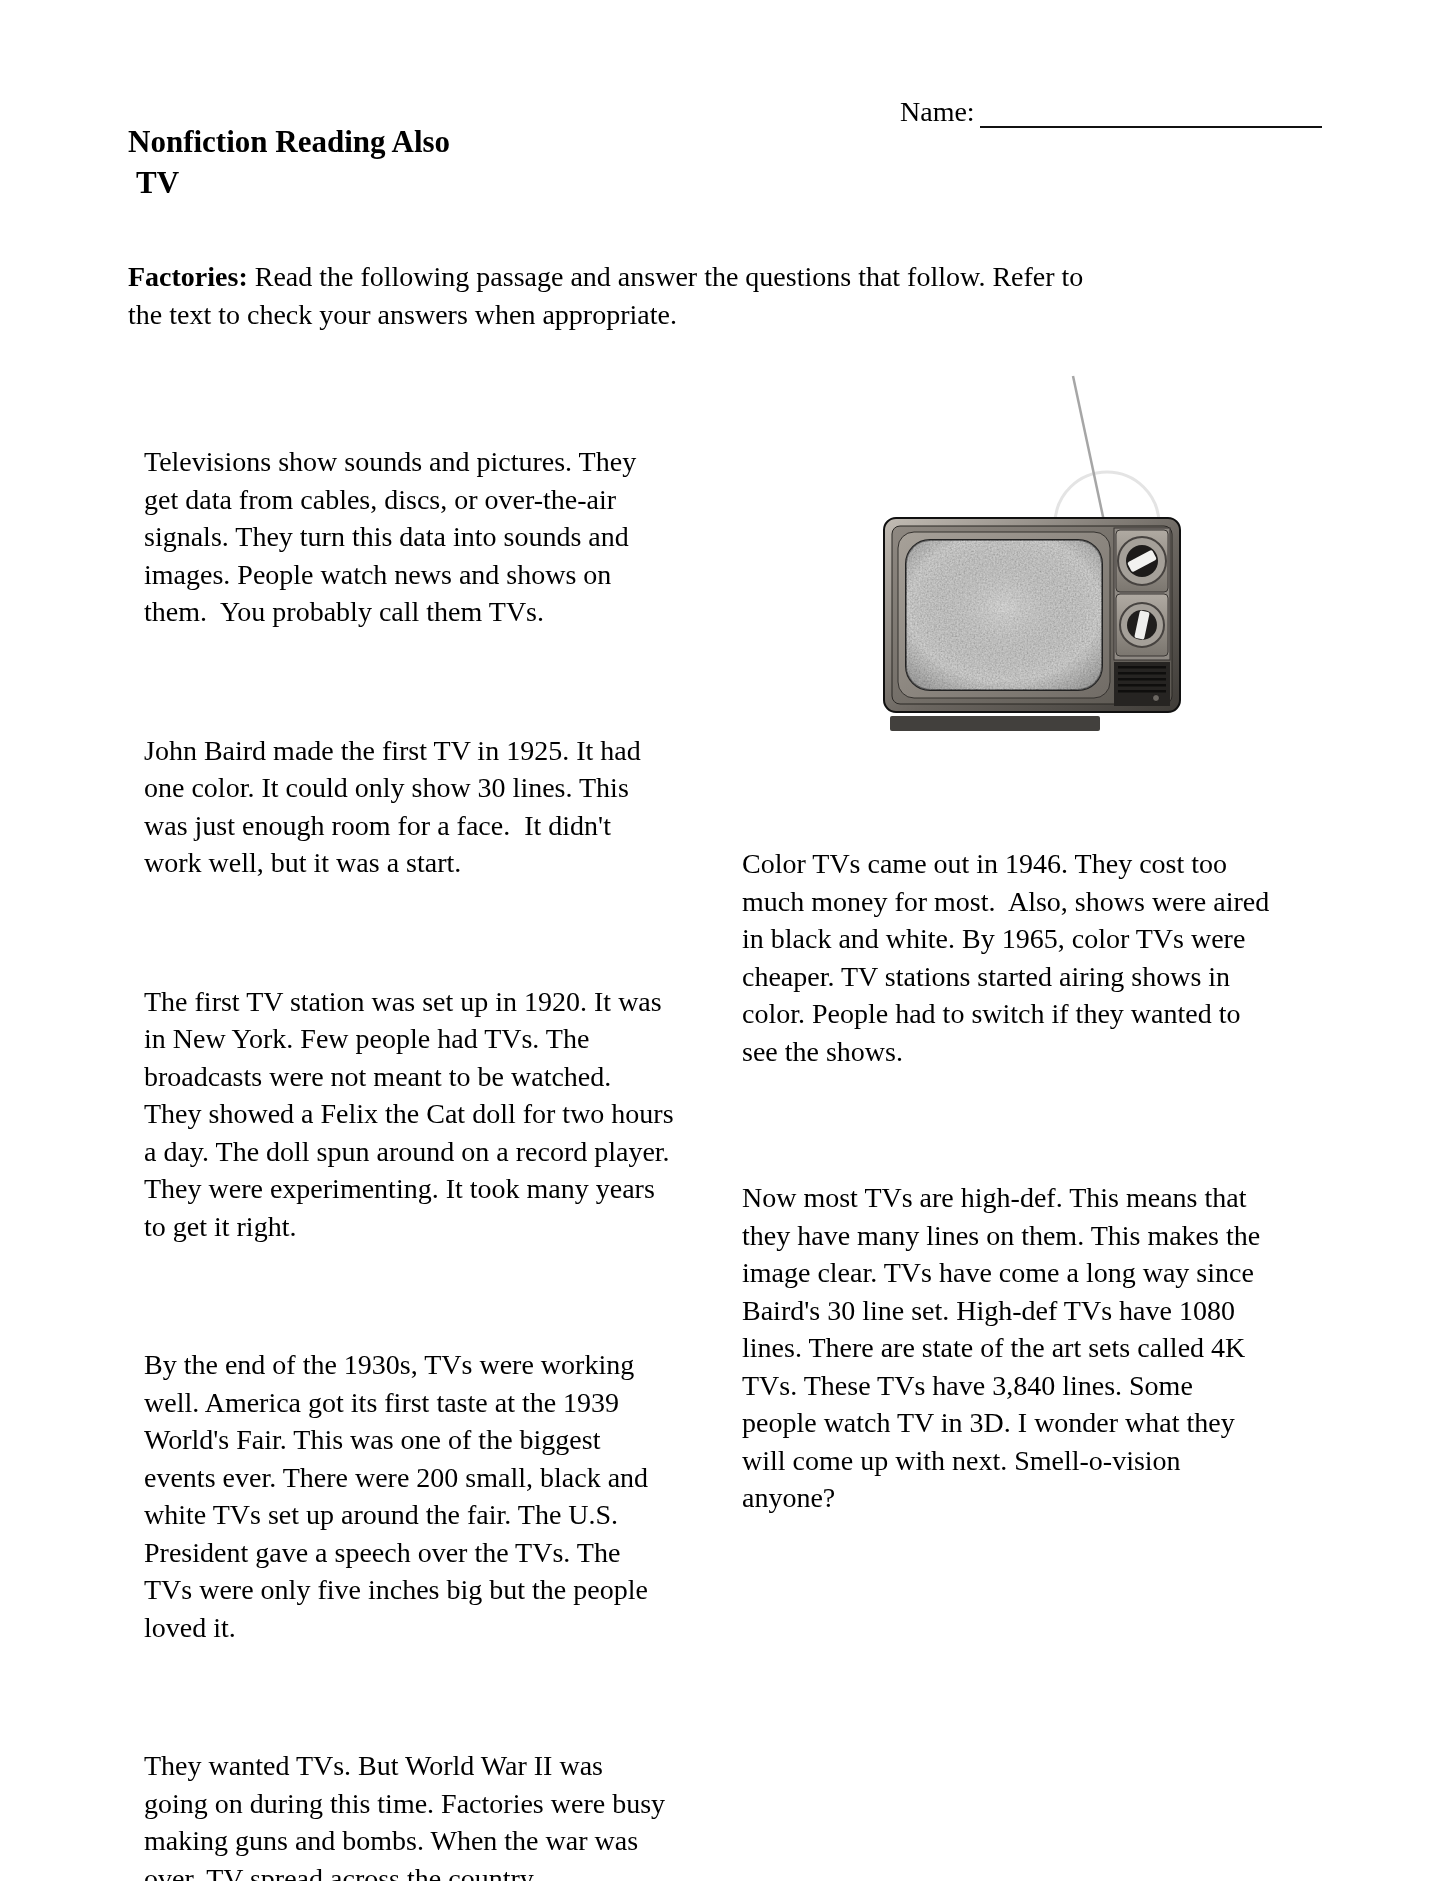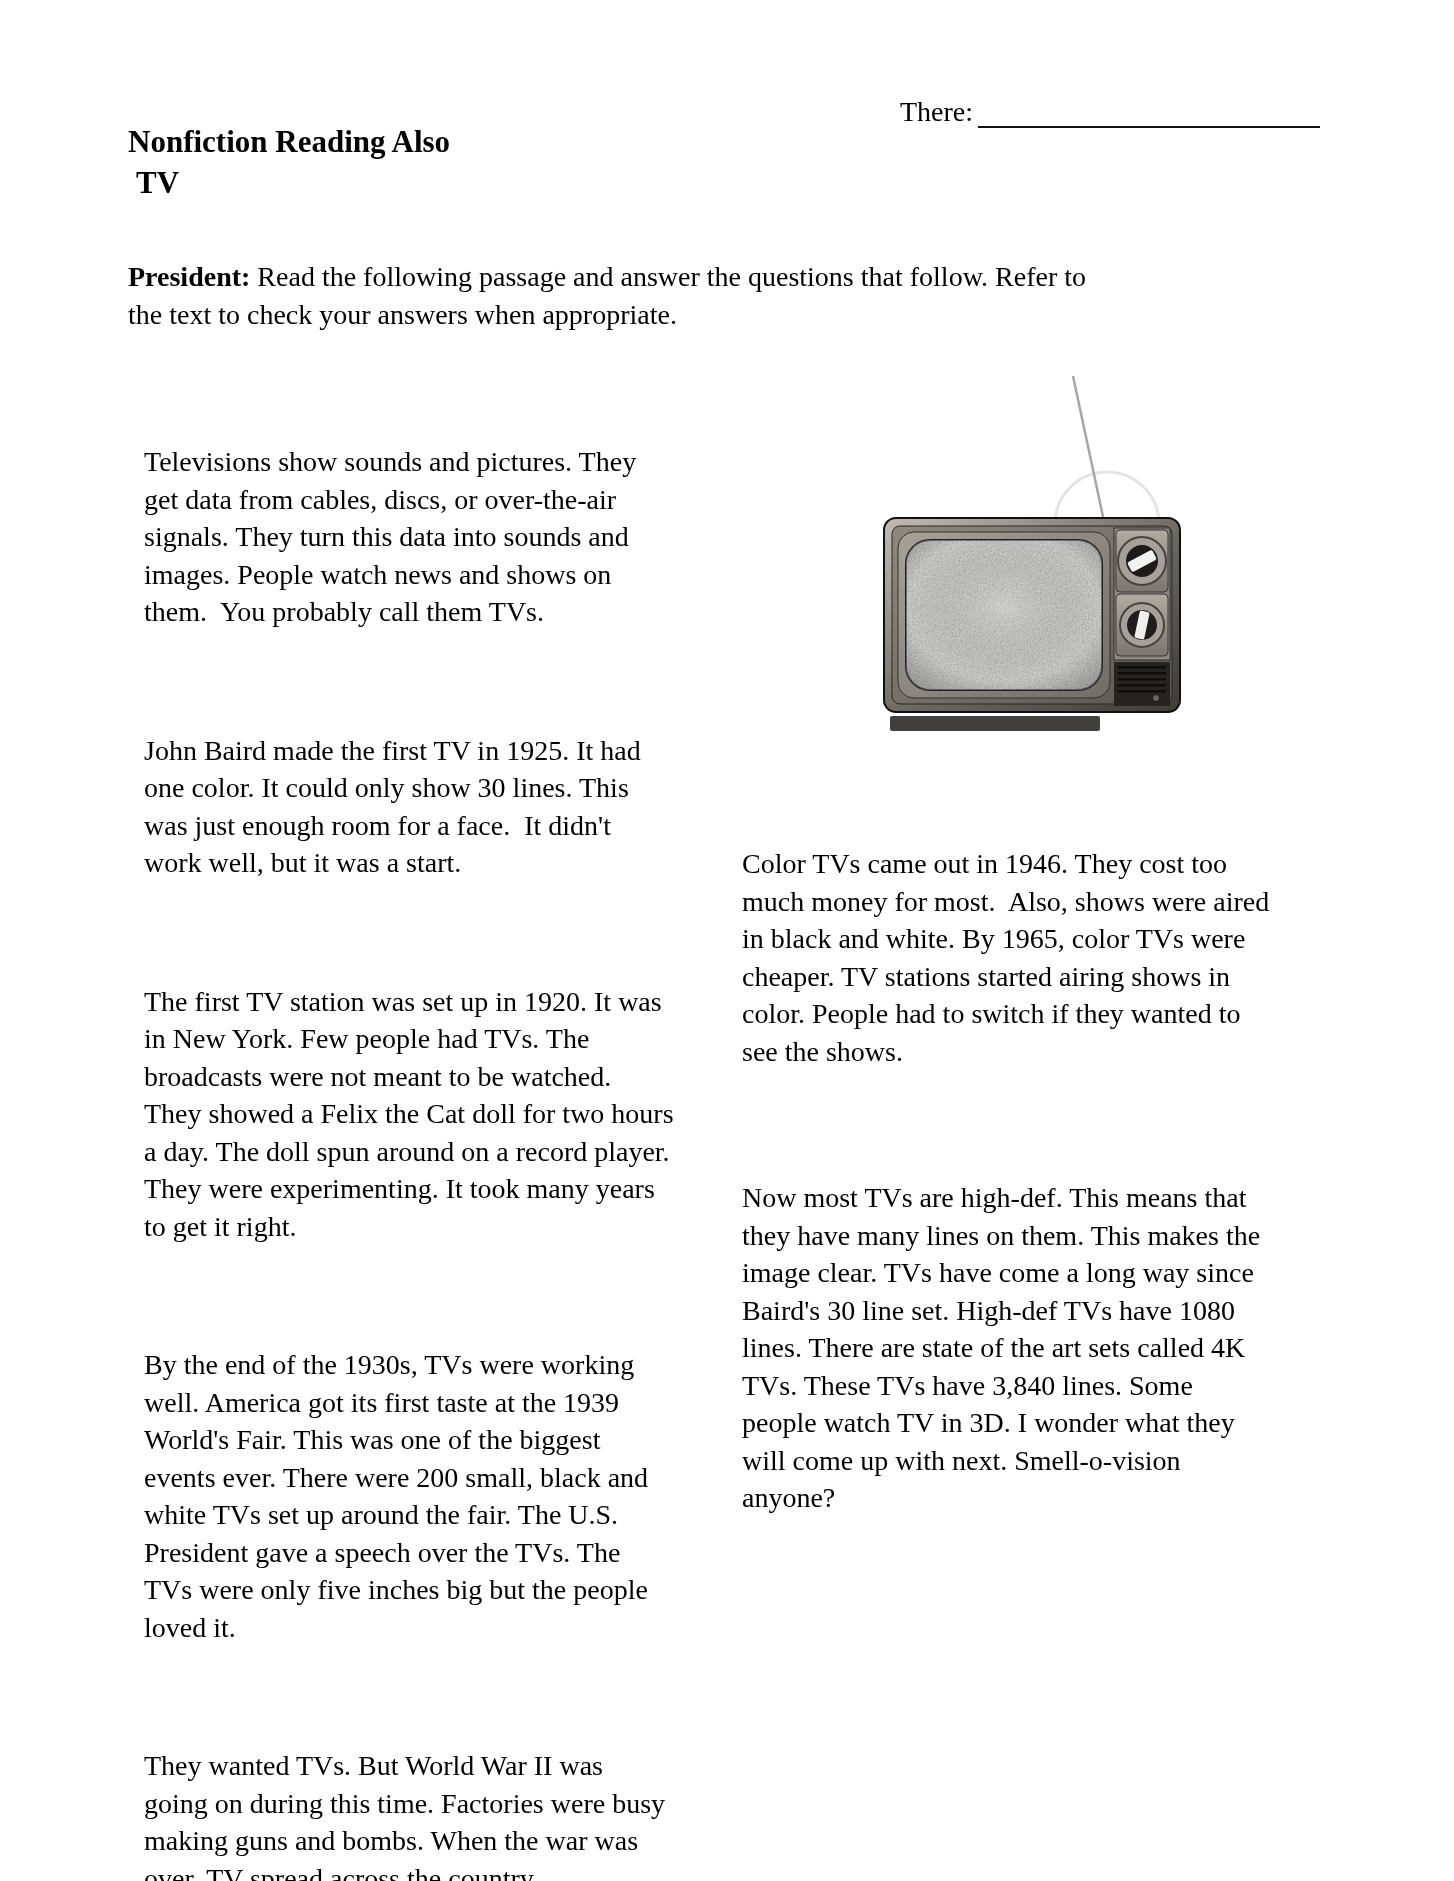--- a/index.html
+++ b/index.html
@@ -48,27 +48,27 @@
   .col p { margin: 0; }
   .col-left  p { margin-bottom: 26px; margin-left: 16px; }
   .col-right p { margin-bottom: 34px; }
 
   .tv-wrap { left: 856px; top: 356px; width: 340px; height: 380px; }
 </style>
 </head>
 <body>
 
 <div class="abs name-row">
-  <span>There:</span><span class="name-blank"></span>
+  <span>Name:</span><span class="name-blank"></span>
 </div>
 
 <div class="abs title-1">Nonfiction Reading Also</div>
 <div class="abs title-2">TV</div>
 
-<div class="abs directions"><b>President:</b><span> Read the following passage and answer the questions that follow. Refer to
+<div class="abs directions"><b>Factories:</b><span> Read the following passage and answer the questions that follow. Refer to
 the text to check your answers when appropriate.</span></div>
 
 <svg class="abs tv-wrap" width="340" height="380" viewBox="0 0 340 380" xmlns="http://www.w3.org/2000/svg">
   <defs>
     <linearGradient id="gFrame" x1="0" y1="0" x2="1" y2="1">
       <stop offset="0" stop-color="#c2bcb4"></stop>
         <stop offset="0.55" stop-color="#6b6660"></stop>
         <stop offset="1" stop-color="#3f3c38"></stop>
     </linearGradient>
     <linearGradient id="gInner" x1="0" y1="0" x2="1" y2="1">

